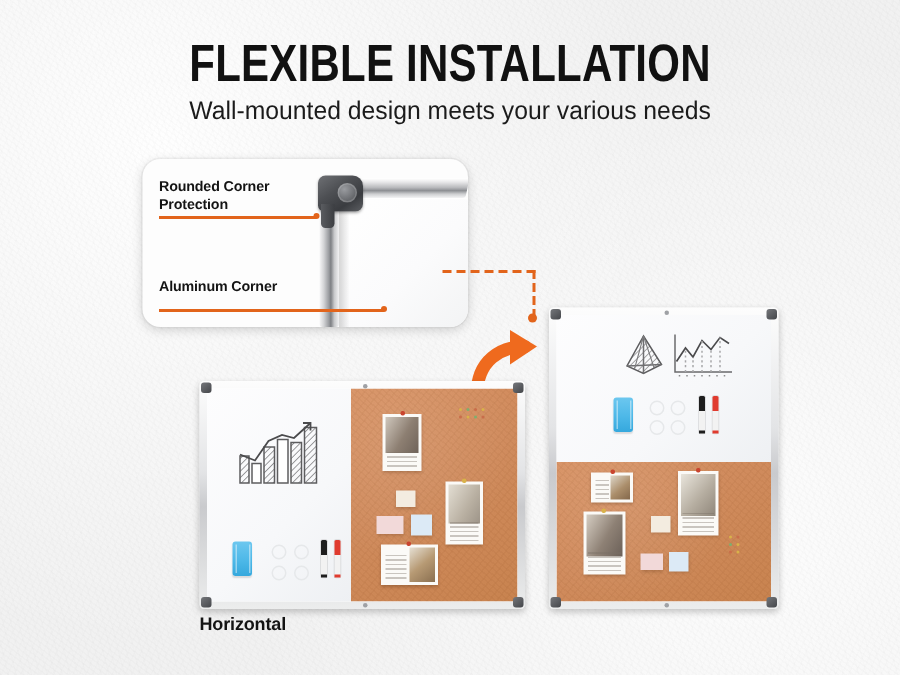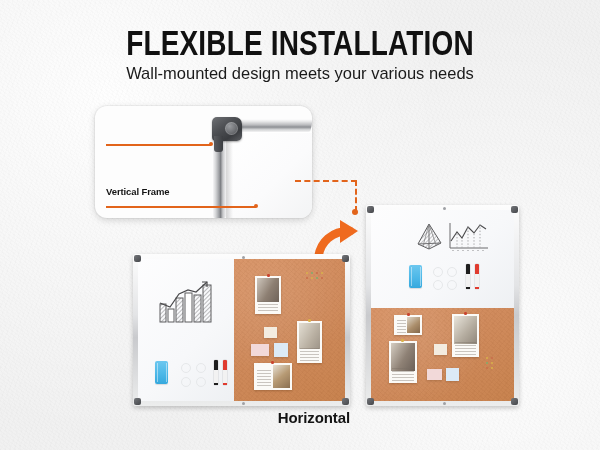--- a/index.html
+++ b/index.html
@@ -136,21 +136,21 @@
     content:"";position:absolute;inset:0;opacity:.28;
     background-image:
       repeating-linear-gradient(41deg, rgba(120,60,20,.18) 0 1px, rgba(0,0,0,0) 1px 3px),
       repeating-linear-gradient(129deg, rgba(120,60,20,.14) 0 1px, rgba(0,0,0,0) 1px 4px);
   }
   .corner-cap{position:absolute;width:7px;height:7px;border-radius:2px;
     background:linear-gradient(140deg,#75777b,#44464a);z-index:6;}
   .mount{position:absolute;width:3px;height:3px;border-radius:50%;
     background:#9fa1a5;z-index:6;}
   .caption{
-    position:absolute;text-align:right;font-size:15px;font-weight:bold;color:#141414;
+    position:absolute;text-align:left;font-size:12px;font-weight:bold;color:#141414;
     letter-spacing:-.1px;
   }
 
   
   .eraser{position:absolute;border-radius:2px;
     background:linear-gradient(180deg,#6cc7ef 0%,#4db8e8 55%,#35a8dd 100%);
     box-shadow:0 1px 1px rgba(0,0,0,.12);}
   .eraser:after{content:"";position:absolute;left:1.5px;right:1.5px;top:2px;bottom:2px;
     border-left:1px solid rgba(255,255,255,.45);border-right:1px solid rgba(255,255,255,.45);}
   .magnet{position:absolute;border-radius:50%;border:1.2px solid #e6e8ea;}
@@ -187,24 +187,26 @@
     <div id="zoomart">
       <div class="rail" id="rail-top"></div>
       <div class="rail" id="rail-left"></div>
       <div id="board-face"></div>
       <div id="face-shadow"></div>
       <div id="cap"></div>
       <div id="cap-tail"></div>
       <div id="cap-boss"></div>
     </div>
 
+    <div class="co-label" id="lbl-corner">Rounded Corner
+Protection</div>
     <div class="leader" id="leader1"></div>
     <div class="leader-dot" id="dot1"></div>
 
-    <div class="co-label" id="lbl-frame">Vertical Frame</div>
+    <div class="co-label" id="lbl-frame">Aluminum Corner</div>
     <div class="leader" id="leader2"></div>
     <div class="leader-dot" id="dot2"></div>
   </div>
 
   <div id="dash-h"></div>
   <div id="dash-v"></div>
   <div id="dash-dot"></div>
 
   <svg id="arrow" viewBox="0 0 52 50">
     <path d="M6 45 C 6 22, 22 13, 38 13" stroke="#ef6a1e" stroke-width="8.5" fill="none" stroke-linecap="round"></path>

